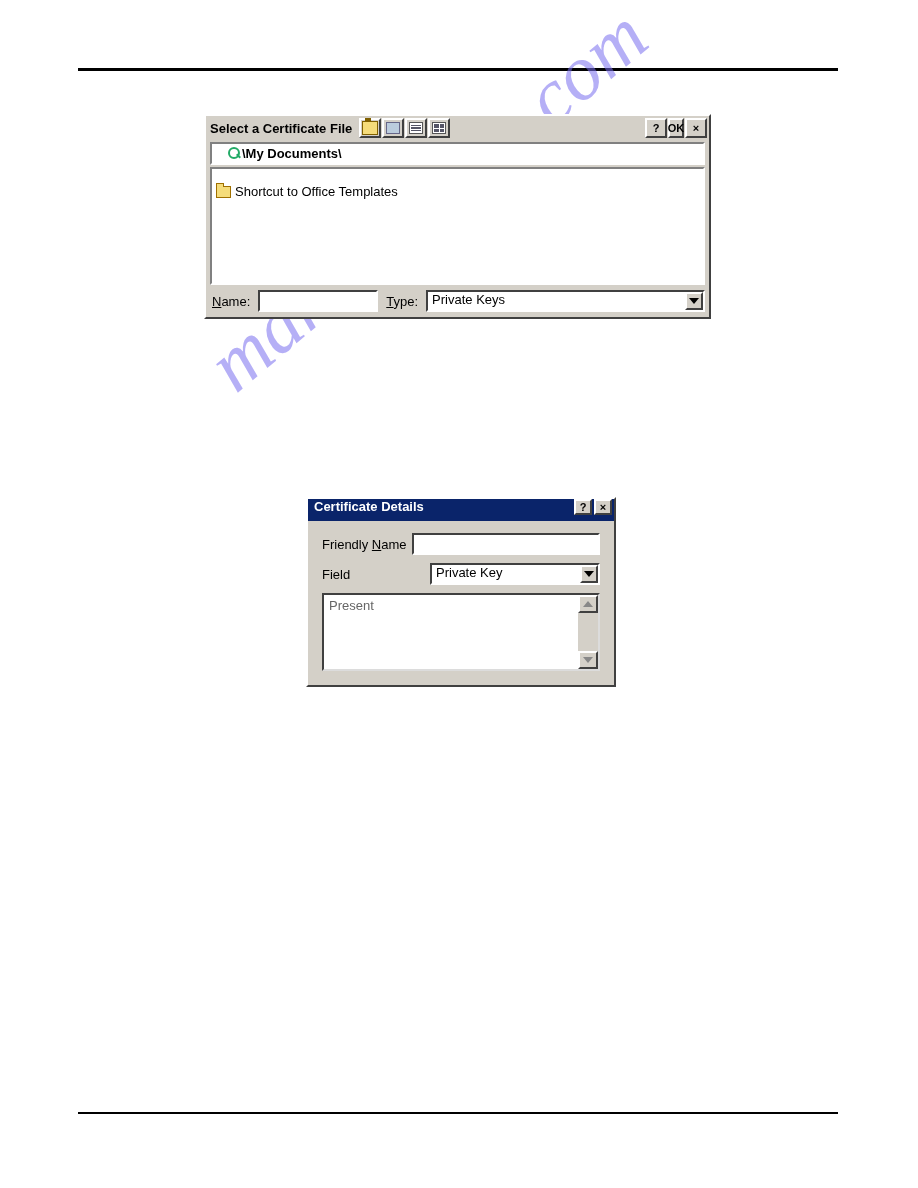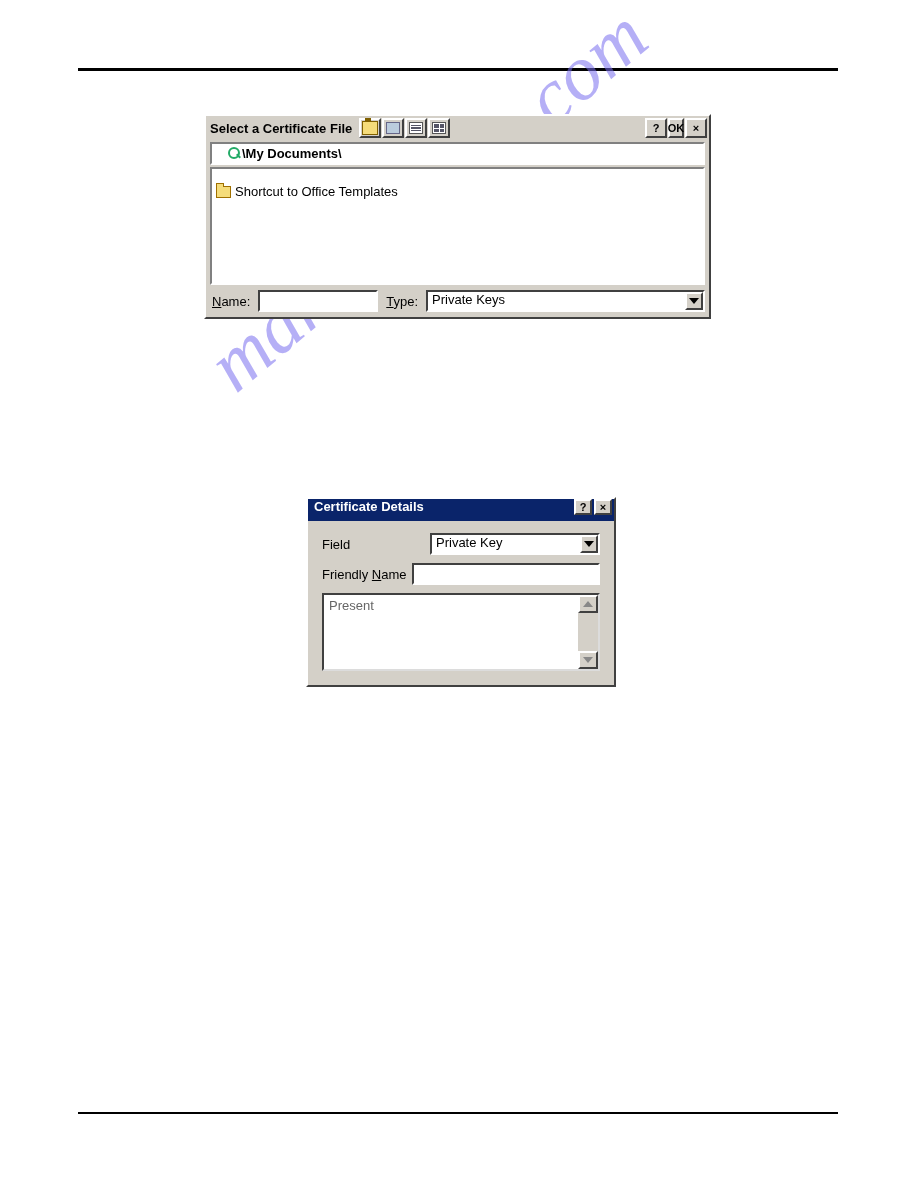--- a/index.html
+++ b/index.html
@@ -250,31 +250,31 @@
 
 <div class="dlg2">
   <div class="dlg2-titlebar">
     <span>Certificate Details</span>
     <span class="spacer"></span>
     <span class="dlg2-tbtn">?</span>
     <span class="dlg2-tbtn">×</span>
   </div>
   <div class="dlg2-body">
     <div class="dlg2-row">
+      <span class="lbl">Friendly <u>N</u>ame</span>
+      <input class="input-sunk field" value="" style="">
+    </div>
+    <div class="dlg2-row">
       <span class="lbl">Field</span>
       <div class="select field">
         <span>Private Key</span>
         <span class="select-arrow">
             <span class="tri-down"></span>
           </span>
       </div>
-    </div>
-    <div class="dlg2-row">
-      <span class="lbl">Friendly <u>N</u>ame</span>
-      <input class="input-sunk field" value="" style="">
     </div>
     <div class="textarea">
       <div class="content">Present</div>
       <div class="scroll">
         <div class="scroll-btn">
             <span class="tri-up"></span>
           </div>
         <div class="scroll-btn">
             <span class="tri-down-grey"></span>
           </div>

